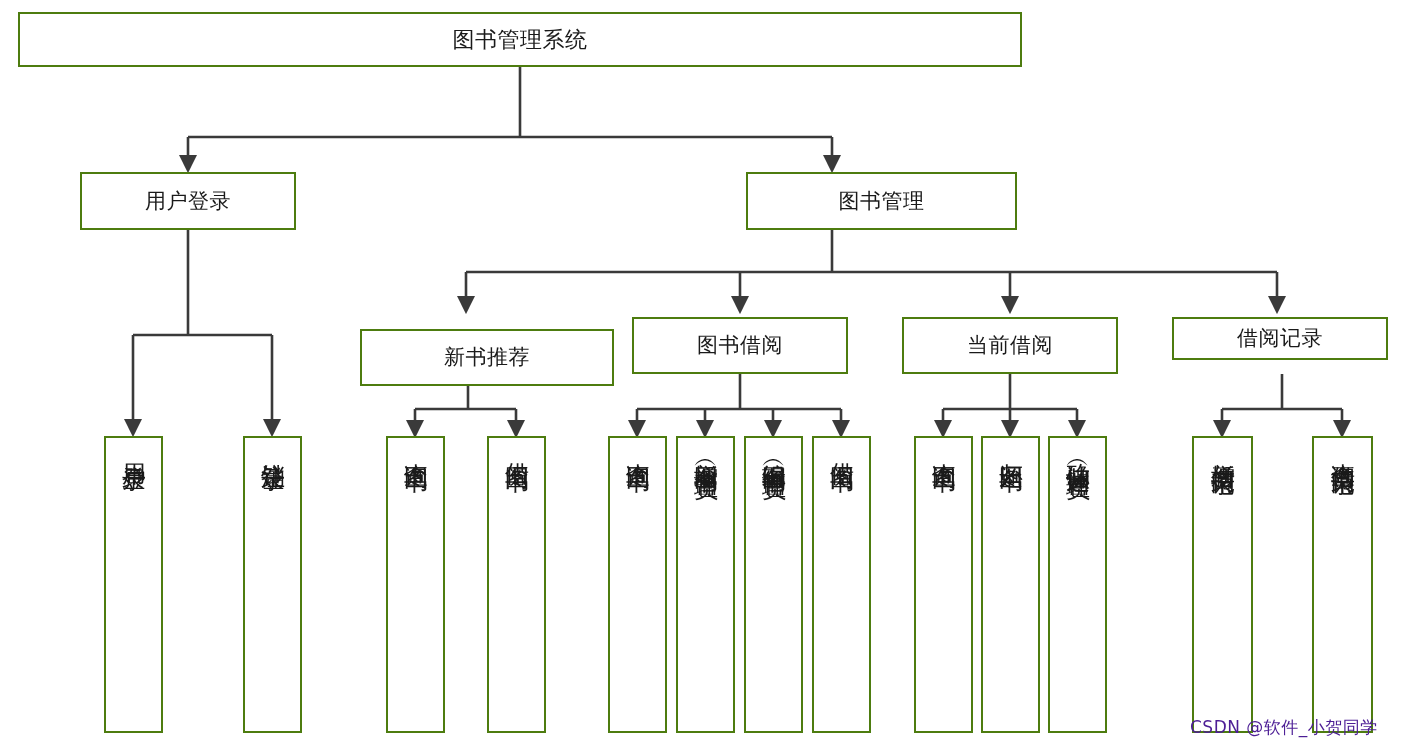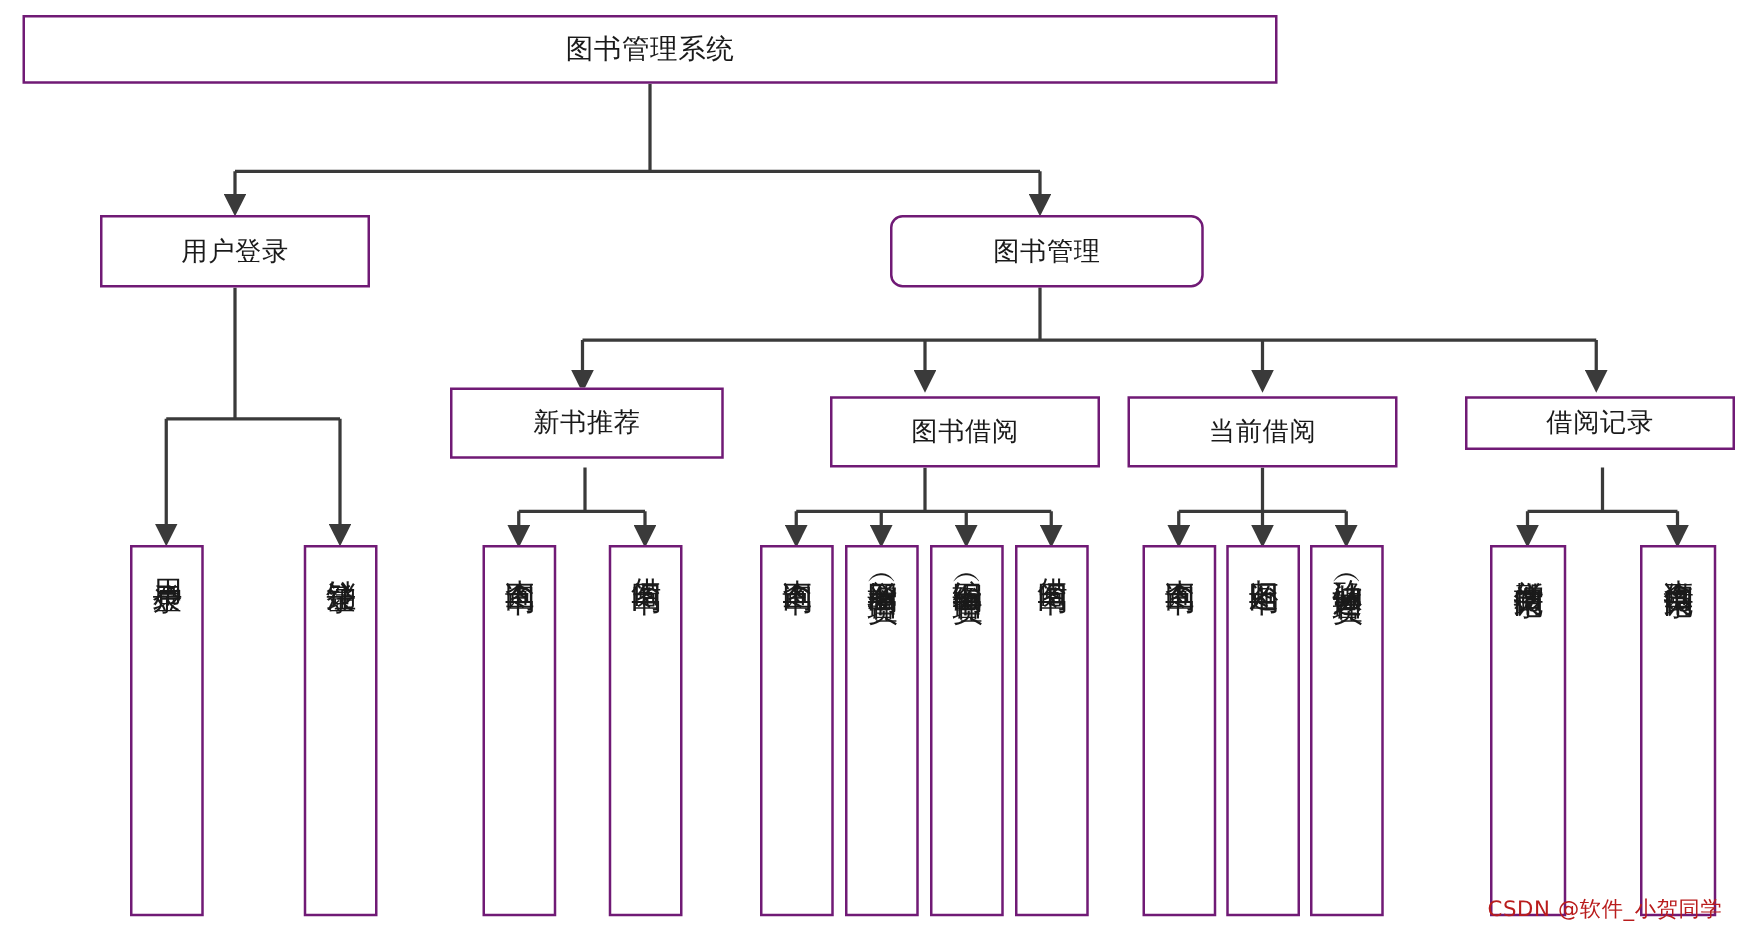--- a/index.html
+++ b/index.html
@@ -21,21 +21,21 @@
     position: absolute;
     left: 0;
     top: 0;
     width: 1405px;
     height: 747px;
     pointer-events: none;
   }
   .node {
     position: absolute;
     box-sizing: border-box;
-    border: 2px solid #701a75;
+    border: 2px solid #4d7c0f;
     background: #ffffff;
     display: flex;
     align-items: center;
     justify-content: center;
     text-align: center;
     color: #1a1a1a;
   }
   .node .lbl {
     display: block;
     line-height: 1.18;
@@ -52,21 +52,21 @@
     writing-mode: vertical-rl;
     text-orientation: upright;
     font-size: 24px;
     line-height: 1.05;
     letter-spacing: 2px;
     white-space: nowrap;
   }
   .node.root .lbl { font-size: 22px; }
   .watermark {
     position: absolute;
-    color: #b91c1c;
+    color: #4c1d95;
     font-size: 17px;
     letter-spacing: 0.5px;
     white-space: nowrap;
     user-select: none;
   }
 </style>
 </head>
 <body>
 
 <div id="canvas">
@@ -121,28 +121,28 @@
     </g>
   </svg>
 
   <div class="node horiz root" style="left:18px; top:12px; width:1004px; height:55px;">
     <span class="lbl">图书管理系统</span>
   </div>
 
   <div class="node horiz" style="left:80px; top:172px; width:216px; height:58px;">
     <span class="lbl">用户登录</span>
   </div>
-  <div class="node horiz" style="left:712px; top:172px; width:251px; height:58px;border-radius:10px;">
+  <div class="node horiz" style="left:746px; top:172px; width:271px; height:58px;">
     <span class="lbl">图书管理</span>
   </div>
 
-  <div class="node horiz" style="left:360px; top:310px; width:219px; height:57px;">
+  <div class="node horiz" style="left:360px; top:329px; width:254px; height:57px;">
     <span class="lbl">新书推荐</span>
   </div>
-  <div class="node horiz" style="left:664px; top:317px; width:216px; height:57px;">
+  <div class="node horiz" style="left:632px; top:317px; width:216px; height:57px;">
     <span class="lbl">图书借阅</span>
   </div>
   <div class="node horiz" style="left:902px; top:317px; width:216px; height:57px;align-items:center;">
     <span class="lbl">当前借阅</span>
   </div>
   <div class="node horiz" style="left:1172px; top:317px; width:216px; height:43px;">
     <span class="lbl">借阅记录</span>
   </div>
 
   <div class="node vert" style="left:104px; top:436px; width:59px; height:297px;">

